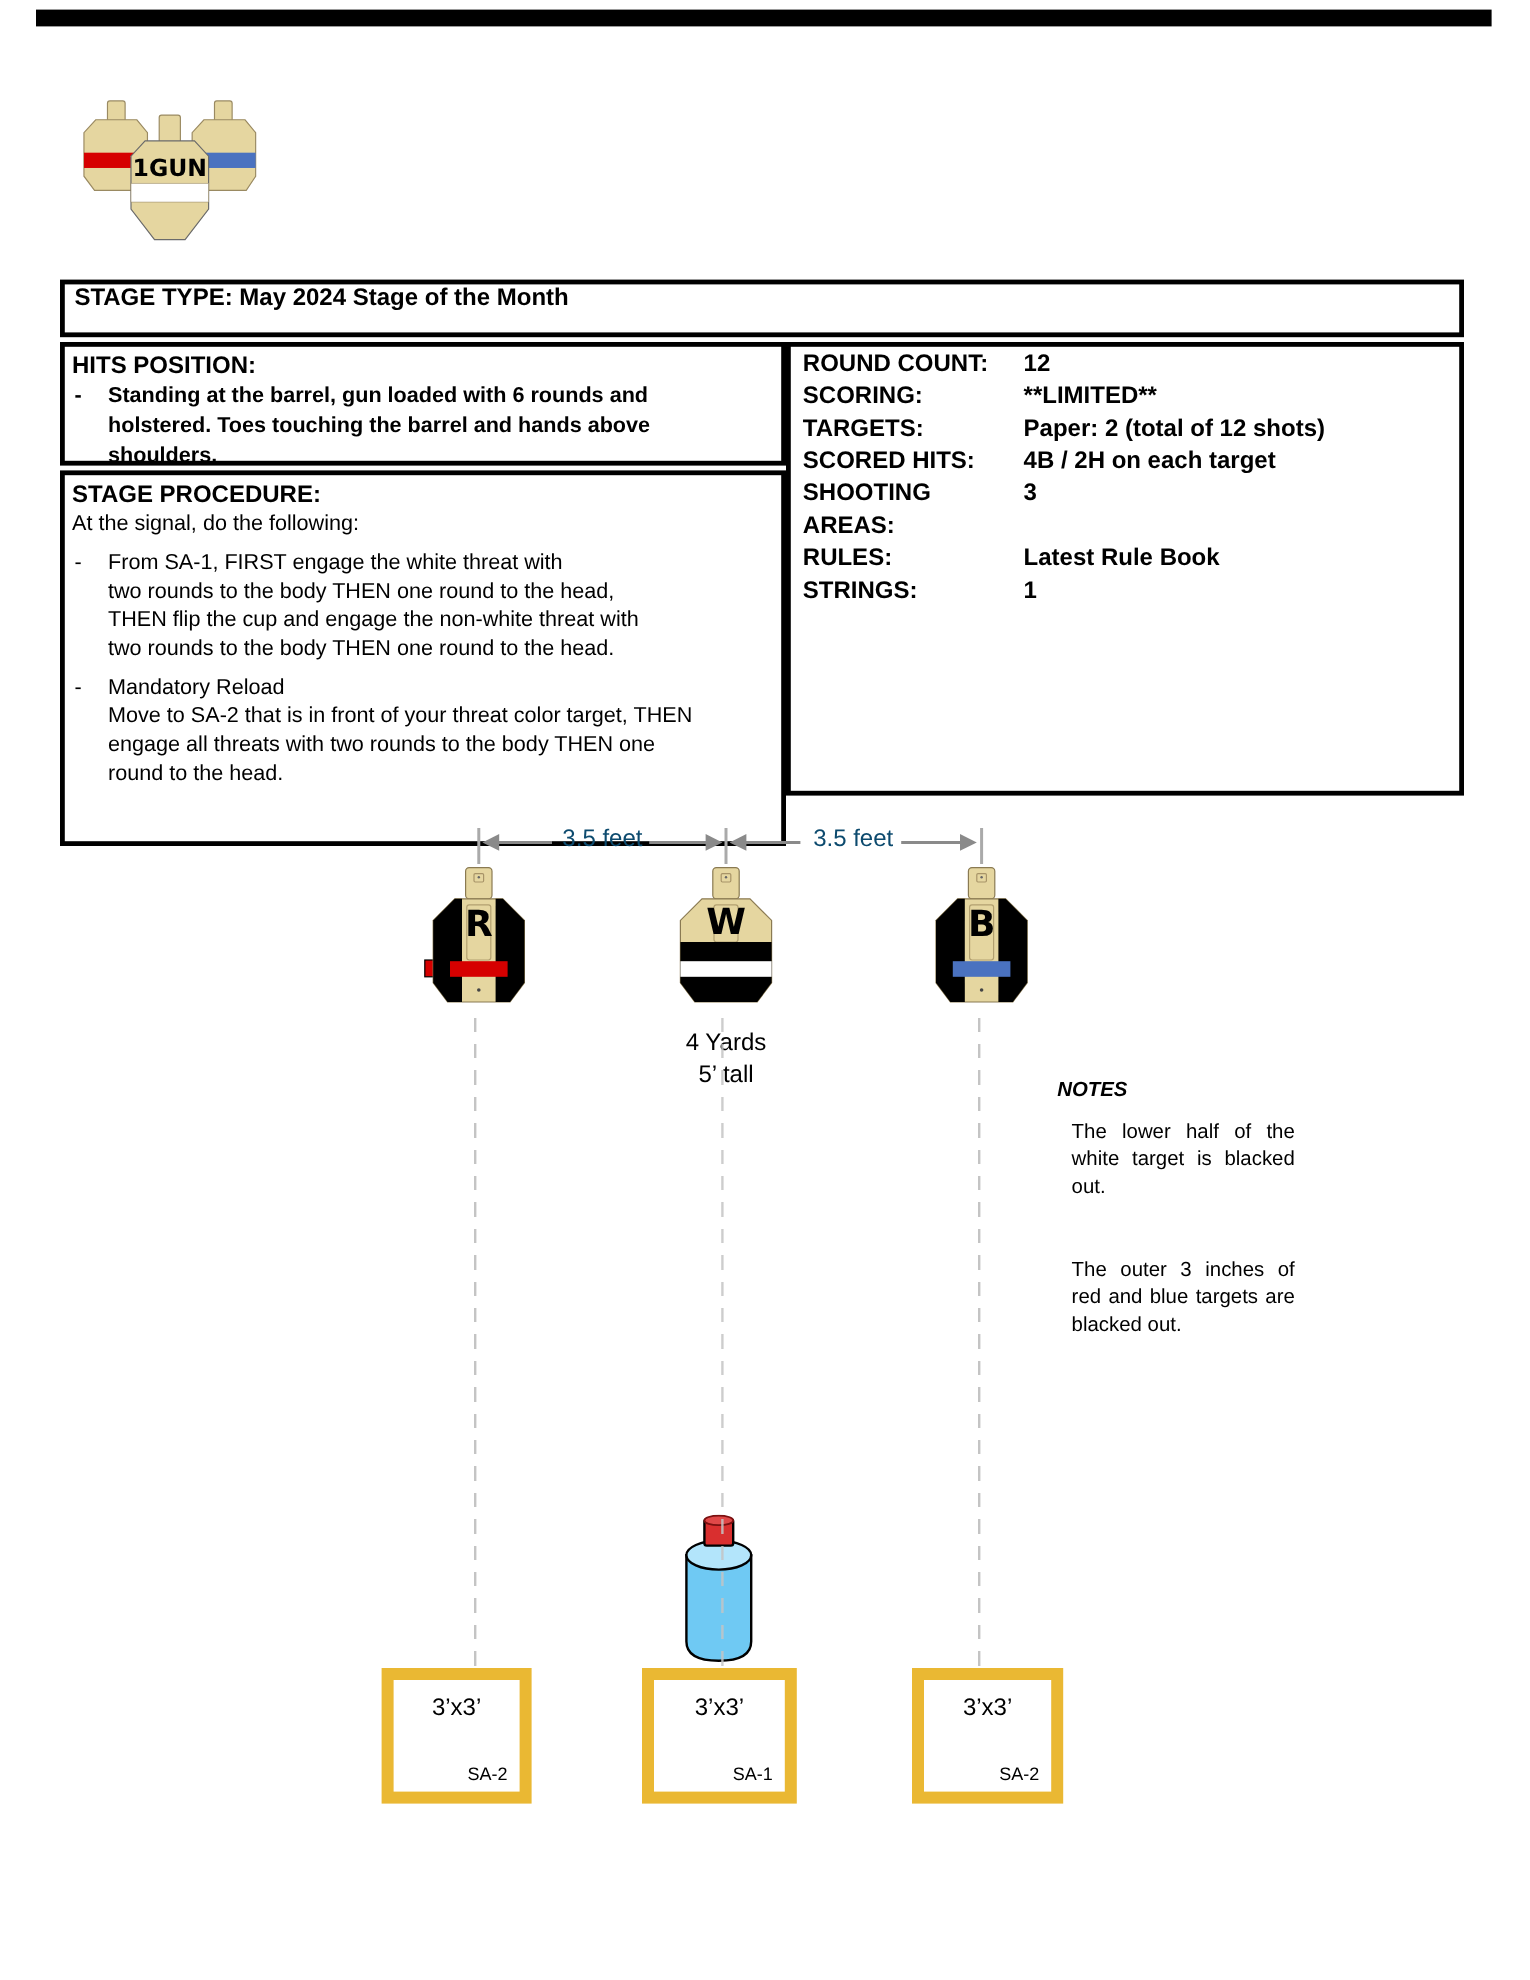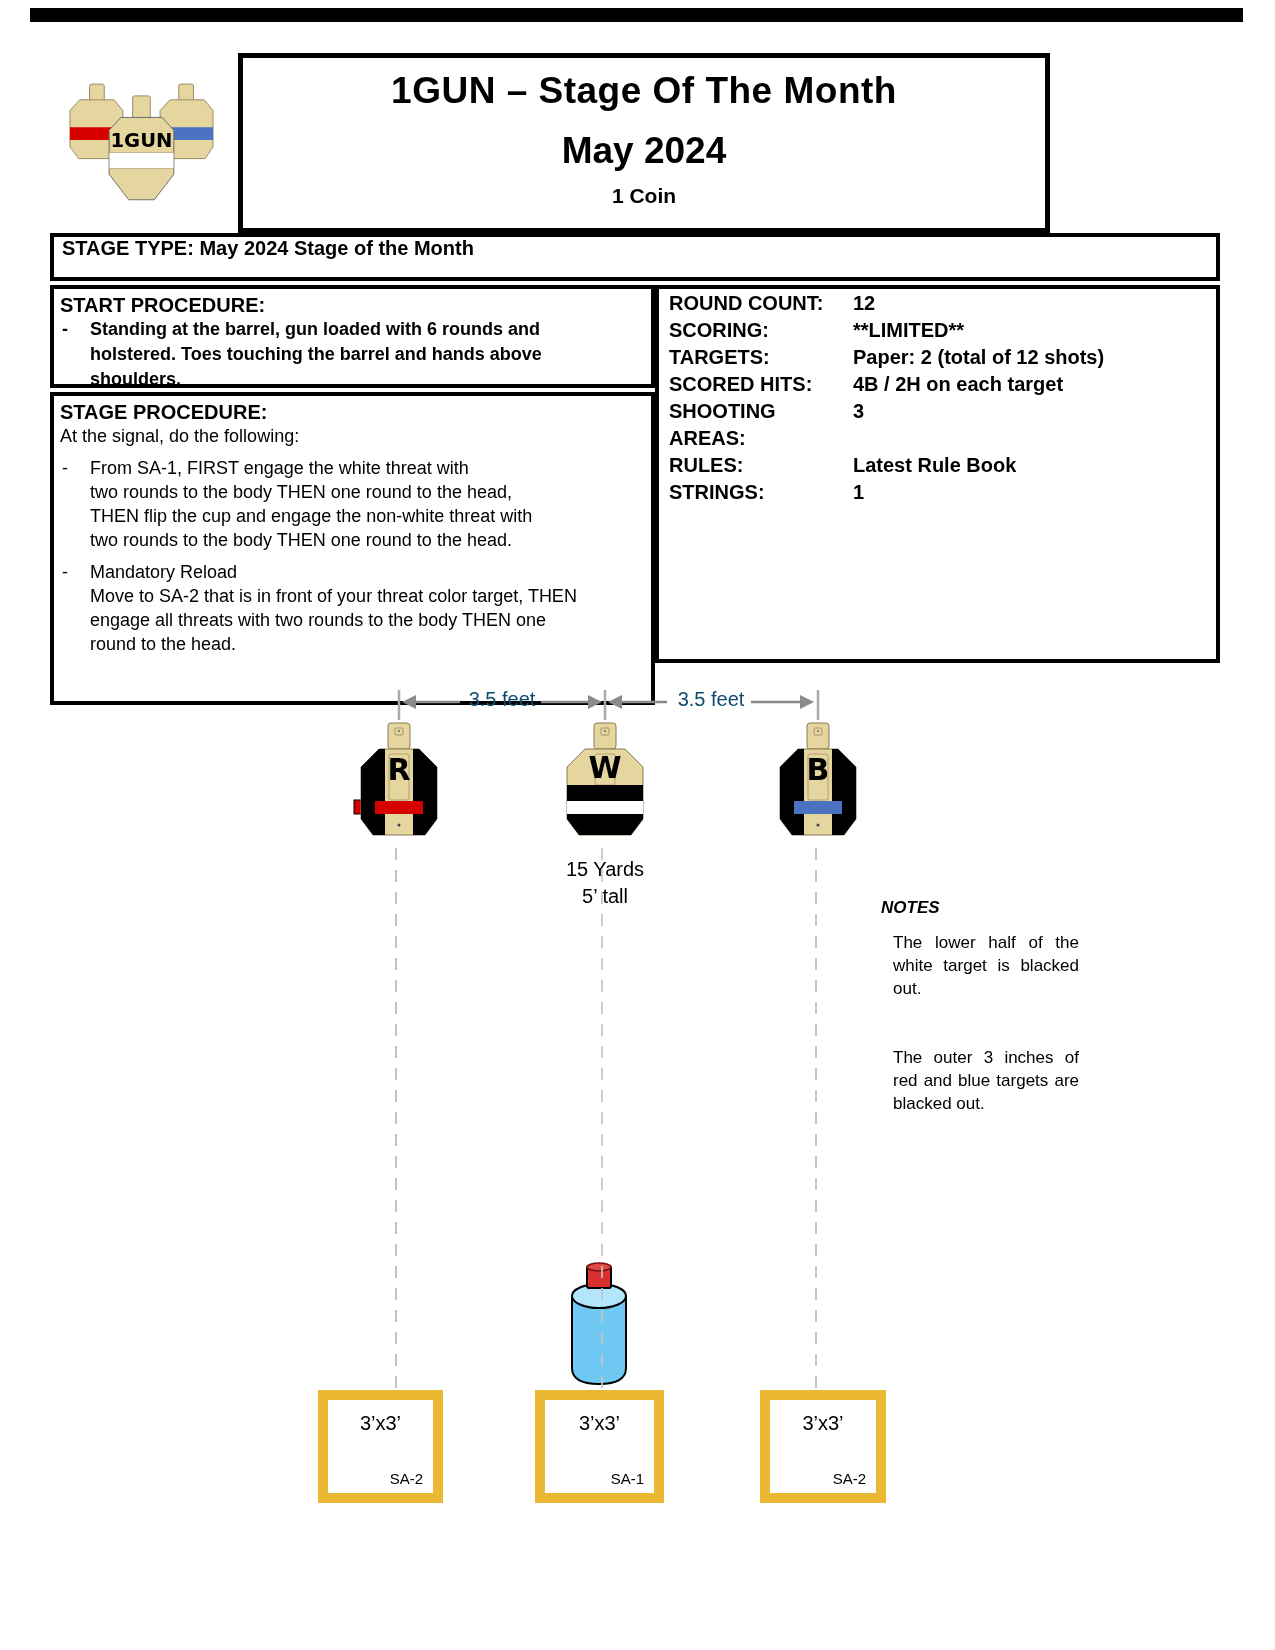--- a/index.html
+++ b/index.html
@@ -70,32 +70,27 @@
       <rect x="94" y="58" width="54" height="13" fill="#4a72c0"></rect>
     </g>
     <g transform="translate(42,26)">
       <rect x="24" y="0" width="18" height="24" rx="2" fill="#e5d6a0" stroke="#9a8a62"></rect>
       <path d="M12,22 L54,22 L66,35 L66,80 L46,106 L20,106 L0,80 L0,35 Z" fill="#e5d6a0" stroke="#6b6b6b"></path>
       <rect x="0" y="58" width="66" height="16" fill="#ffffff" stroke="#9a8a62" stroke-width="0.5"></rect>
       <text x="33" y="52" text-anchor="middle" font-size="20" font-weight="bold" fill="#000">1GUN</text>
     </g>
   </svg>
 
-  <div class="abs title-box">
-    <div class="title-l1">1GUN – Stage Of The Month</div>
-    <div class="title-l2">May 2024</div>
-    <div class="title-l3">1 Coin</div>
-  </div>
 
   <div class="abs frame stage-type">
     <span>STAGE TYPE: May 2024 Stage of the Month</span>
   </div>
 
   <div class="abs frame start-box">
-    <div class="sec-title">START PROCEDURE:</div>
+    <div class="sec-title">HITS POSITION:</div>
     <div class="bullet bold" style="margin-top:0;">
       <div class="mk">-</div>
       <div>
         <div class="bl">Standing at the barrel, gun loaded with 6 rounds and</div>
         <div class="bl">holstered.  Toes touching the barrel and hands above</div>
         <div class="bl">shoulders.</div>
       </div>
     </div>
   </div>
 
@@ -204,21 +199,21 @@
     <circle cx="46" cy="9" r="1" fill="#666"></circle>
     <path d="M26,27 L66,27 L84,45 L84,97 L72,113 L20,113 L8,97 L8,45 Z" fill="#e5d6a0" stroke="#8a7a52"></path>
     <path d="M26,27 L8,45 L8,97 L20,113 L32,113 L32,27 Z" fill="#000"></path>
     <path d="M66,27 L84,45 L84,97 L72,113 L60,113 L60,27 Z" fill="#000"></path>
     <rect x="36" y="32" width="20" height="46" rx="2" fill="none" stroke="#b2a070"></rect>
     <rect x="22" y="79" width="48" height="13" fill="#4a72c0"></rect>
     <circle cx="46" cy="103" r="1.5" fill="#444"></circle>
     <text x="46" y="58" text-anchor="middle" font-size="30" font-weight="bold" fill="#000">B</text>
   </svg>
 
-  <div class="abs range-label" style="top:858px;">15 Yards</div>
+  <div class="abs range-label" style="top:858px;">4 Yards</div>
   <div class="abs range-label" style="top:885px;">5’ tall</div>
 
   <div class="abs notes">
     <div class="nt">NOTES</div>
     <p>The lower half of the white target is blacked out.</p>
     <div class="gap"></div>
     <p>The outer 3 inches of red and blue targets are blacked out.</p>
   </div>
 
   <div class="abs dash" style="left:395px;"></div>

